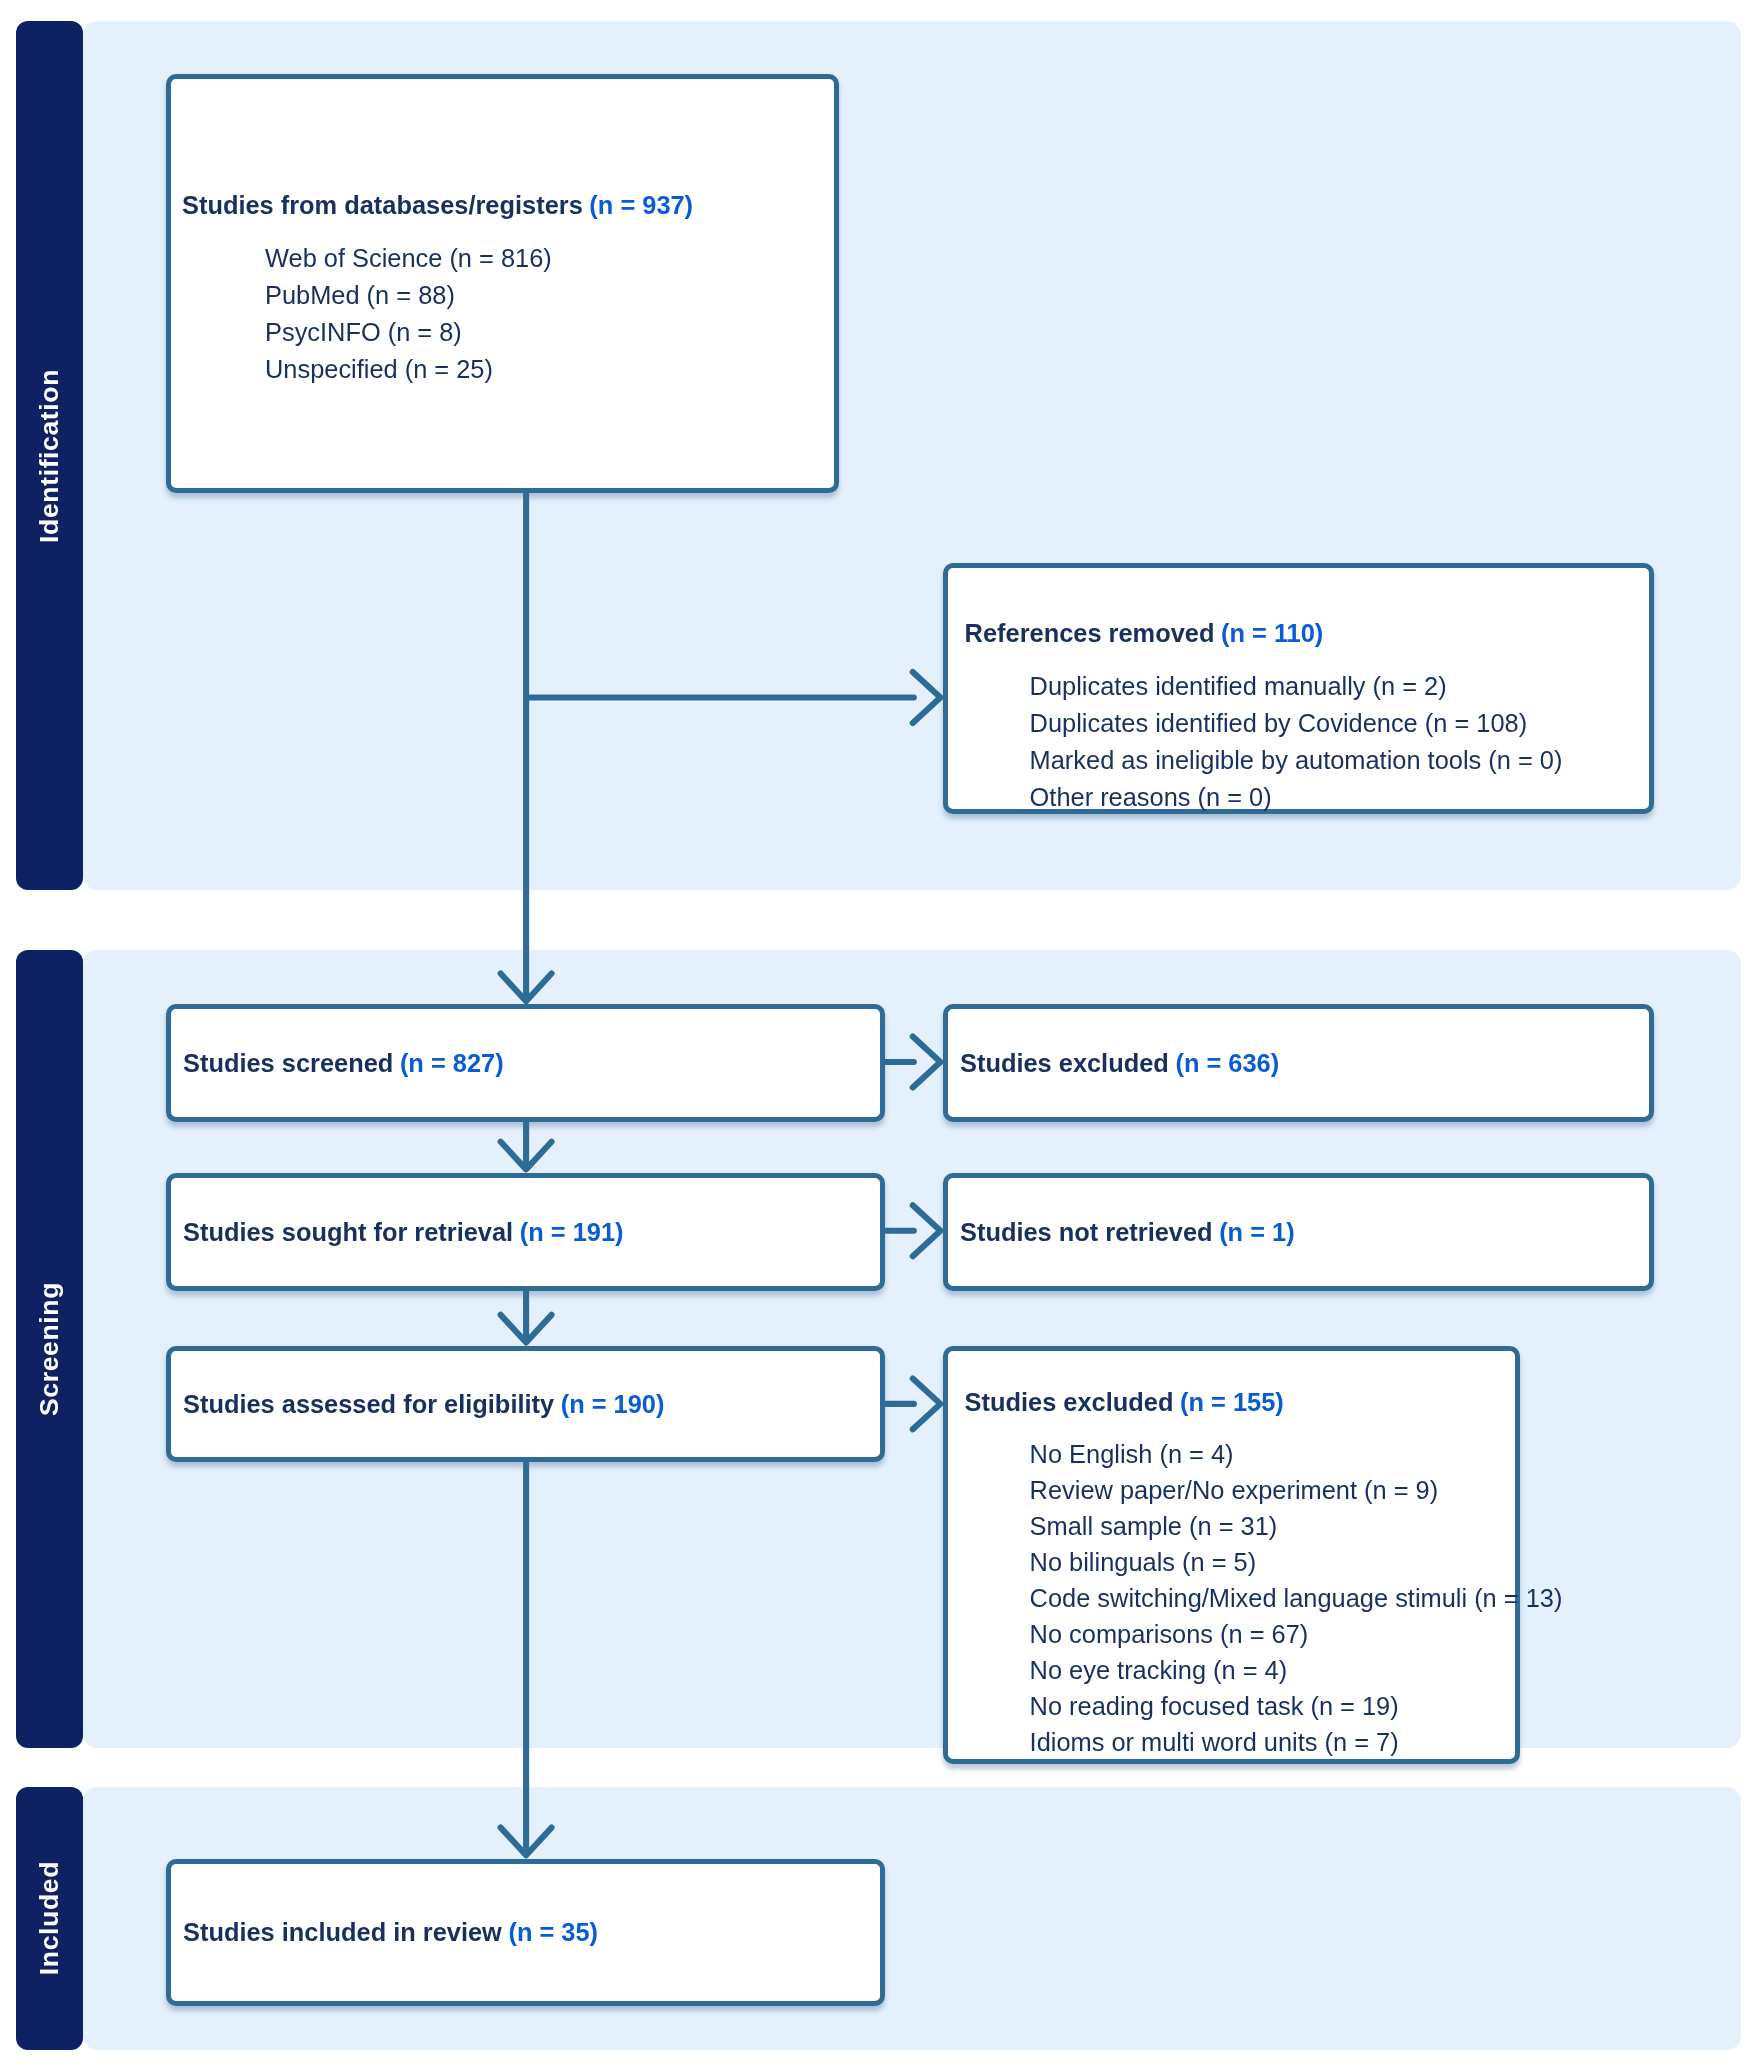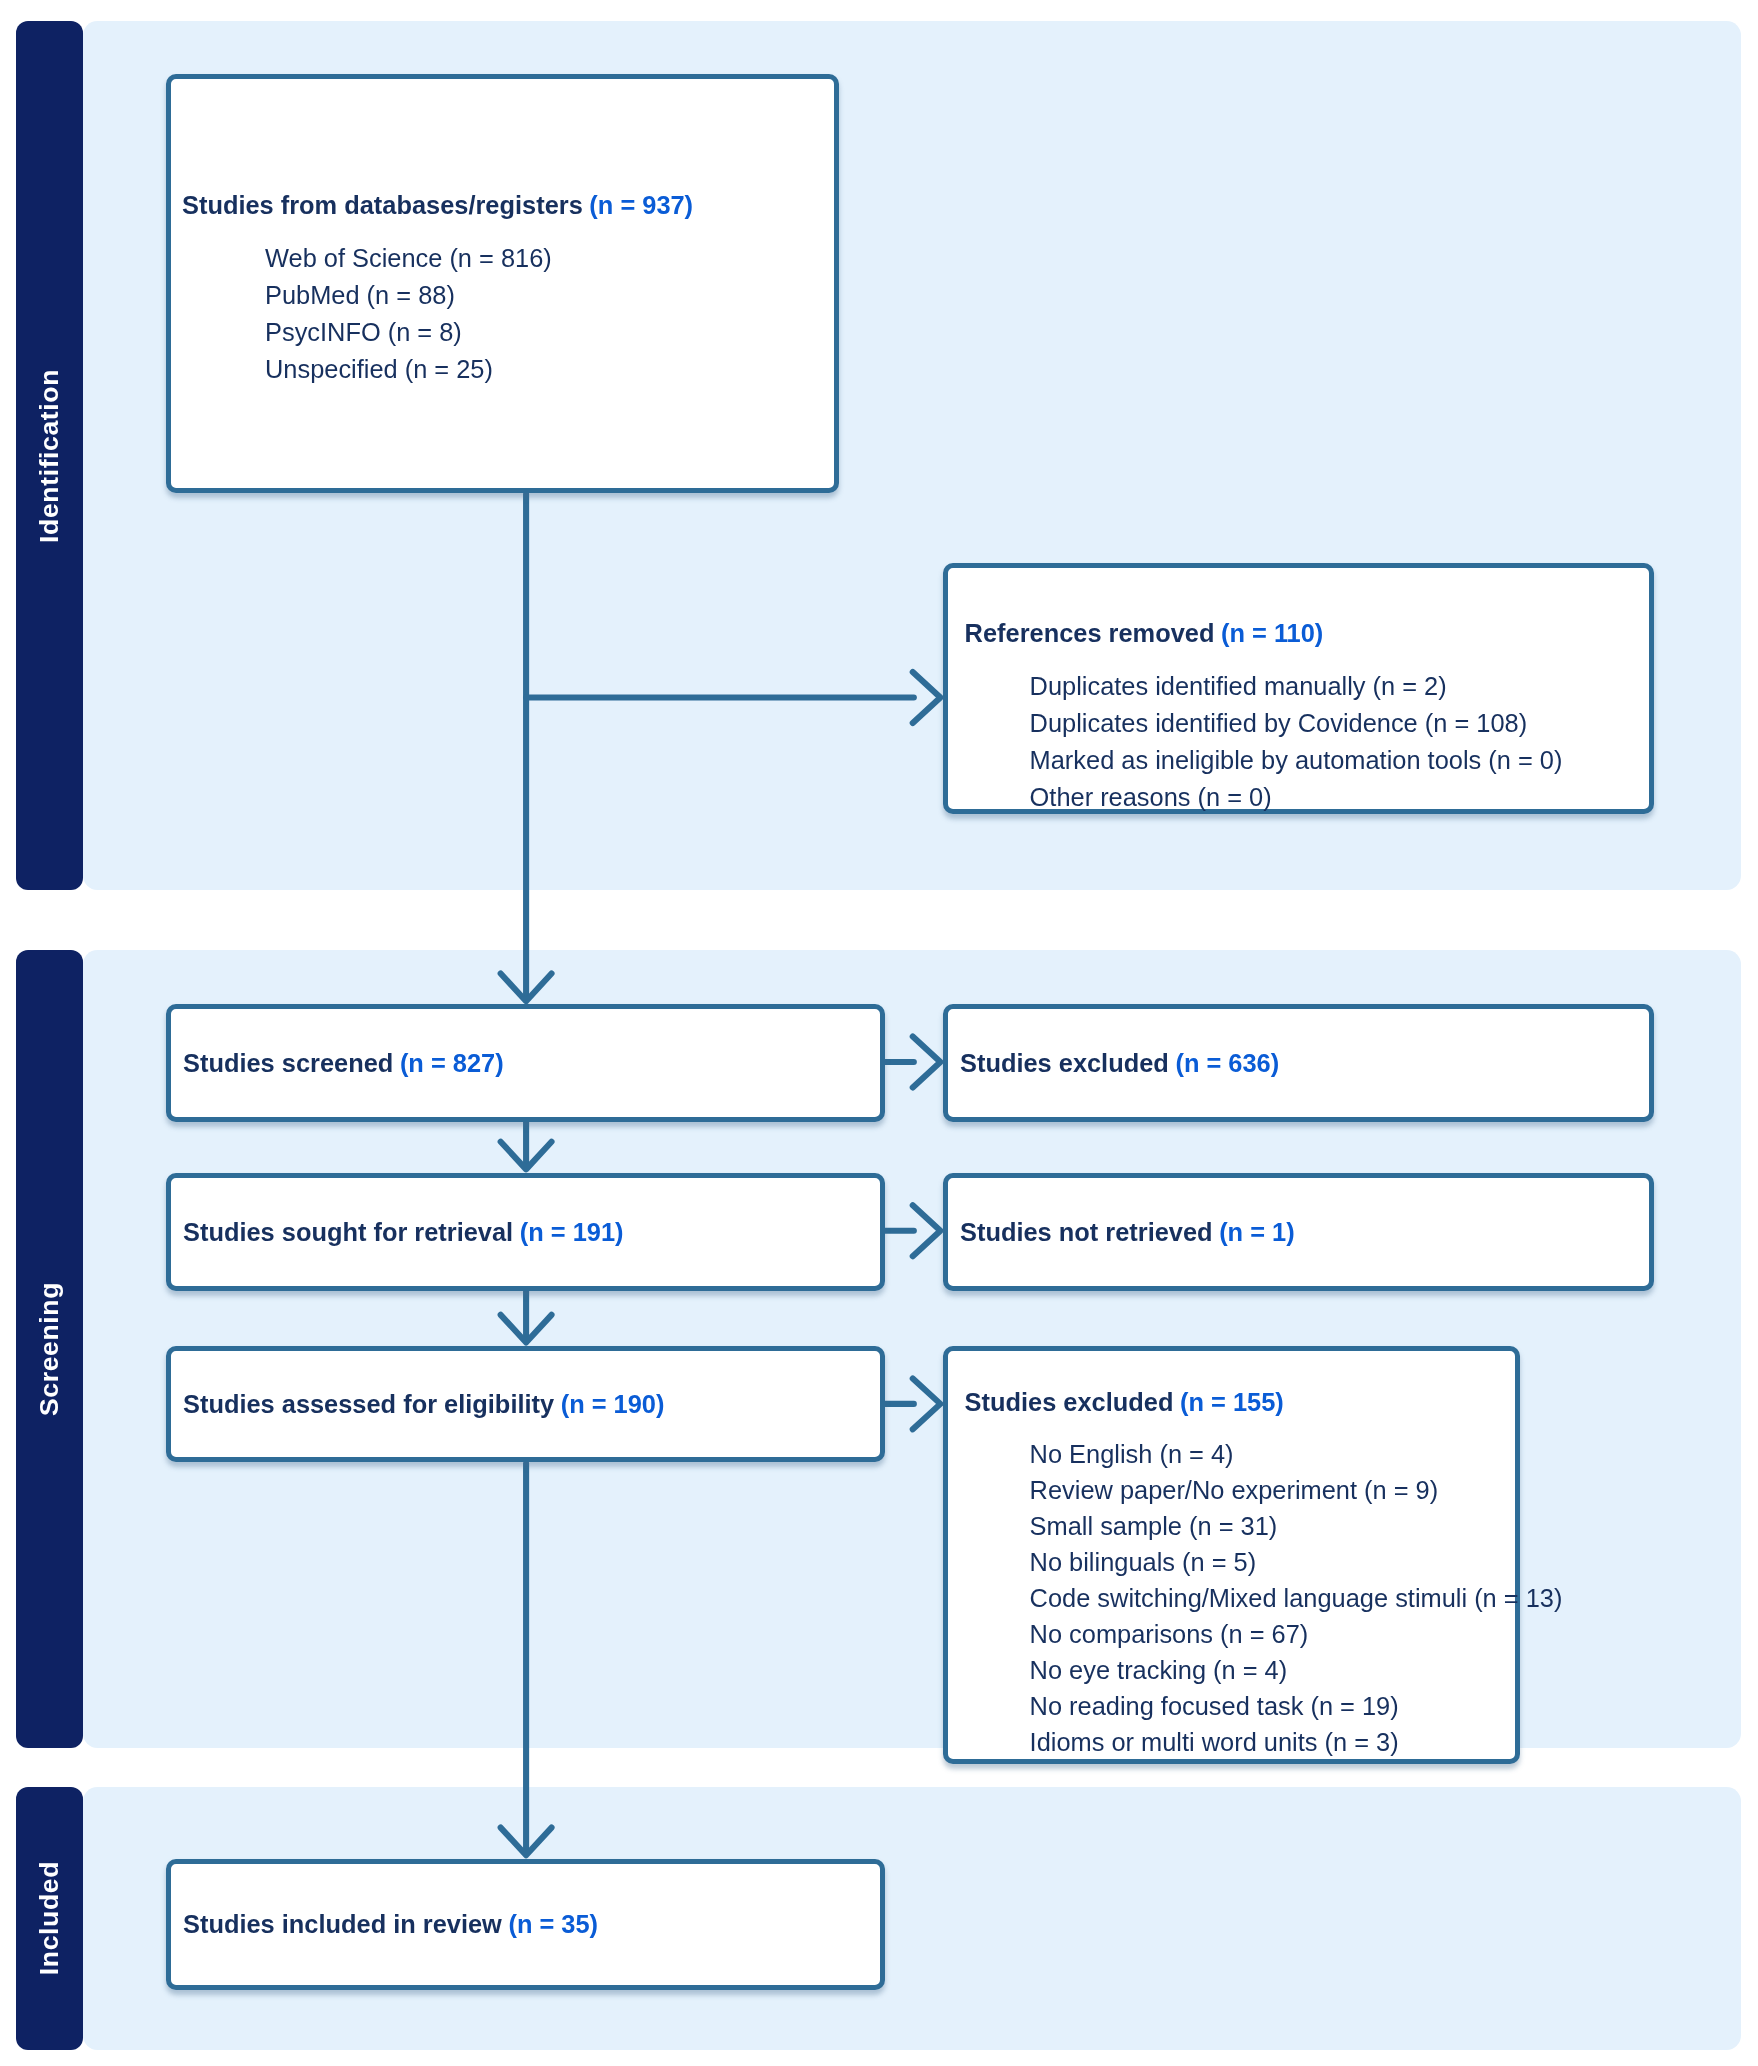--- a/index.html
+++ b/index.html
@@ -43,21 +43,21 @@
   .box-references-removed{left:943px;top:563px;width:711px;height:251px;padding:47px 0 0 16.6px;line-height:37px;}
   .box-references-removed ul{padding-left:49px;}
   .box-excluded-eligibility{left:943px;top:1346px;width:577px;height:418px;padding:33px 0 0 16.6px;line-height:36px;}
   .box-excluded-eligibility ul{padding-left:49px;}
   .slim{display:flex;align-items:center;padding-left:12px;}
   .box-screened{left:166px;top:1004px;width:719px;height:118px;}
   .box-excluded-screening{left:943px;top:1004px;width:711px;height:118px;}
   .box-sought{left:166px;top:1173px;width:719px;height:118px;text-align:right;}
   .box-not-retrieved{left:943px;top:1173px;width:711px;height:118px;}
   .box-assessed{left:166px;top:1346px;width:719px;height:116px;}
-  .box-included-review{left:166px;top:1859px;width:719px;height:131px;}
+  .box-included-review{left:166px;top:1859px;width:719px;height:147px;}
   
   svg.arrows{position:absolute;left:0;top:0;pointer-events:none;}
   svg.arrows path{stroke:#2E6C97;stroke-width:11;fill:none;stroke-linecap:round;stroke-linejoin:round;}
 </style>
 </head>
 <body>
 
 <div class="band band-identification"></div>
 <div class="band band-screening"></div>
 <div class="band band-included"></div>
@@ -151,21 +151,21 @@
   </div>
   <ul>
     <li>No English (n = 4)</li>
     <li>Review paper/No experiment (n = 9)</li>
     <li>Small sample (n = 31)</li>
     <li>No bilinguals (n = 5)</li>
     <li>Code switching/Mixed language stimuli (n = 13)</li>
     <li>No comparisons (n = 67)</li>
     <li>No eye tracking (n = 4)</li>
     <li>No reading focused task (n = 19)</li>
-    <li>Idioms or multi word units (n = 3)</li>
+    <li>Idioms or multi word units (n = 7)</li>
   </ul>
 </div>
 
 <div class="pbox slim box-included-review">
   <div class="title-line">
     <span>Studies included in review</span><span class="num">(n = 35)</span>
   </div>
 </div>
 
 

